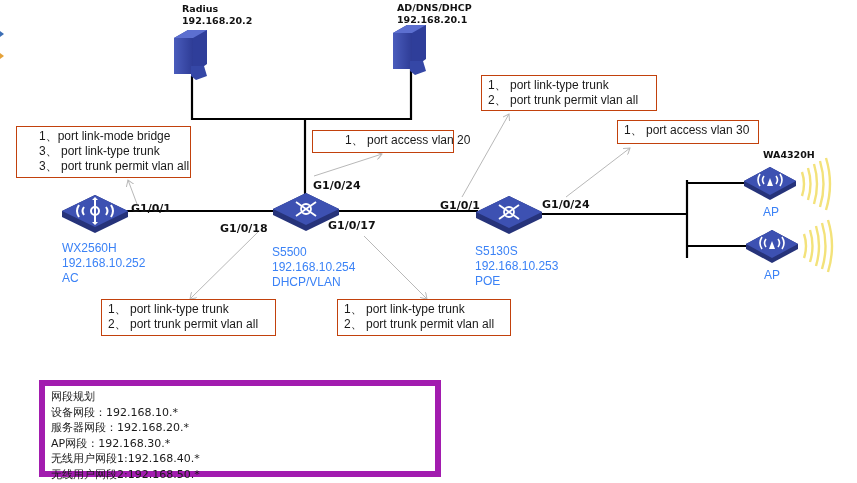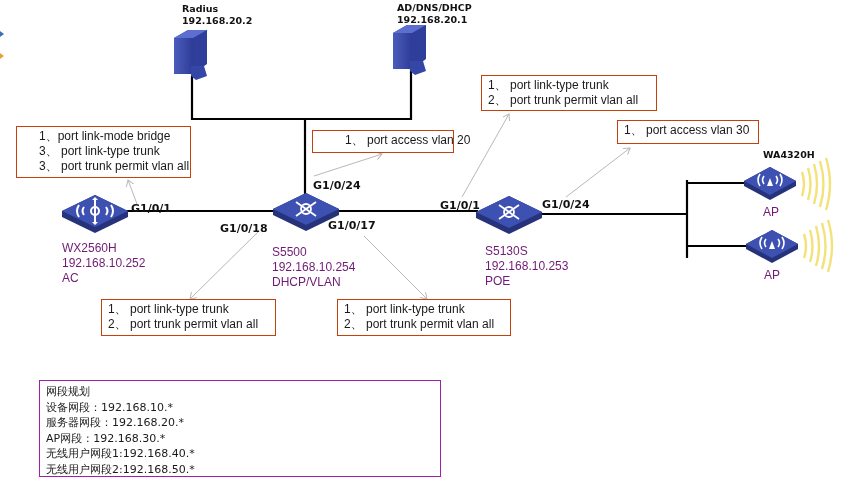--- a/index.html
+++ b/index.html
@@ -1,26 +1,26 @@
 <!DOCTYPE html>
 <html><head>
 <meta charset="utf-8">
 <style>
   html, body { margin: 0; padding: 0; background: #ffffff; }
   body { width: 857px; height: 483px; position: relative; overflow: hidden;
          font-family: "Liberation Sans", "DejaVu Sans", sans-serif; color: #111; }
   #canvas { position: absolute; left: 0; top: 0; }
-  .lbl { position: absolute; font-size: 12px; line-height: 15px; color: #701a75; white-space: nowrap; }
+  .lbl { position: absolute; font-size: 12px; line-height: 15px; color: #3b82f6; white-space: nowrap; }
   .bold { font-family: "DejaVu Sans", sans-serif; font-weight: bold; font-size: 9.5px; line-height: 12px; color: #111; margin-left: 12px; }
   .port { position: absolute; font-family: "DejaVu Sans", sans-serif; font-weight: bold; font-size: 11px; color: #111; white-space: nowrap; }
   .note { position: absolute; border: 1px solid #c2410c; background: #fff; padding: 2px 6px;
           font-size: 12px; line-height: 15px; color: #1a1a1a; white-space: nowrap; box-sizing: border-box; }
   .note div { white-space: nowrap; }
   .legend-box { position: absolute; left: 39px; top: 380px; width: 402px; height: 97px;
-          border: 1px solid #a21caf; padding: 3px 6px; box-sizing: border-box;
+          border: 6px solid #a21caf; padding: 3px 6px; box-sizing: border-box;
           font-family: "DejaVu Sans", sans-serif; font-size: 11px; line-height: 15.6px; color: #1a1a1a; }
 </style>
 </head>
 <body>
 
 <svg id="canvas" width="857" height="483" viewBox="0 0 857 483">
   <defs>
     <marker id="arrowGray" markerWidth="8" markerHeight="8" refX="6" refY="4" orient="auto" markerUnits="userSpaceOnUse">
       <path d="M0,0 L6,4 L0,8" fill="none" stroke="#b8b8b8" stroke-width="1"></path>
     </marker>
@@ -154,21 +154,21 @@
 <div class="lbl" style="left:62px;top:241px;">
   <div>WX2560H</div>
   <div>192.168.10.252</div>
   <div>AC</div>
 </div>
 <div class="lbl" style="left:272px;top:245px;">
   <div>S5500</div>
   <div>192.168.10.254</div>
   <div>DHCP/VLAN</div>
 </div>
-<div class="lbl" style="left:475px;top:244px;margin-left:10px;">
+<div class="lbl" style="left:475px;top:244px;">
   <div>S5130S</div>
   <div>192.168.10.253</div>
   <div>POE</div>
 </div>
 <div class="lbl bold" style="left:751px;top:149px;">WA4320H</div>
 <div class="lbl" style="left:763px;top:205px;">AP</div>
 <div class="lbl" style="left:764px;top:268px;">AP</div>
 
 <div class="port" style="left:131px;top:202px;">G1/0/1</div>
 <div class="port" style="left:220px;top:222px;">G1/0/18</div>

